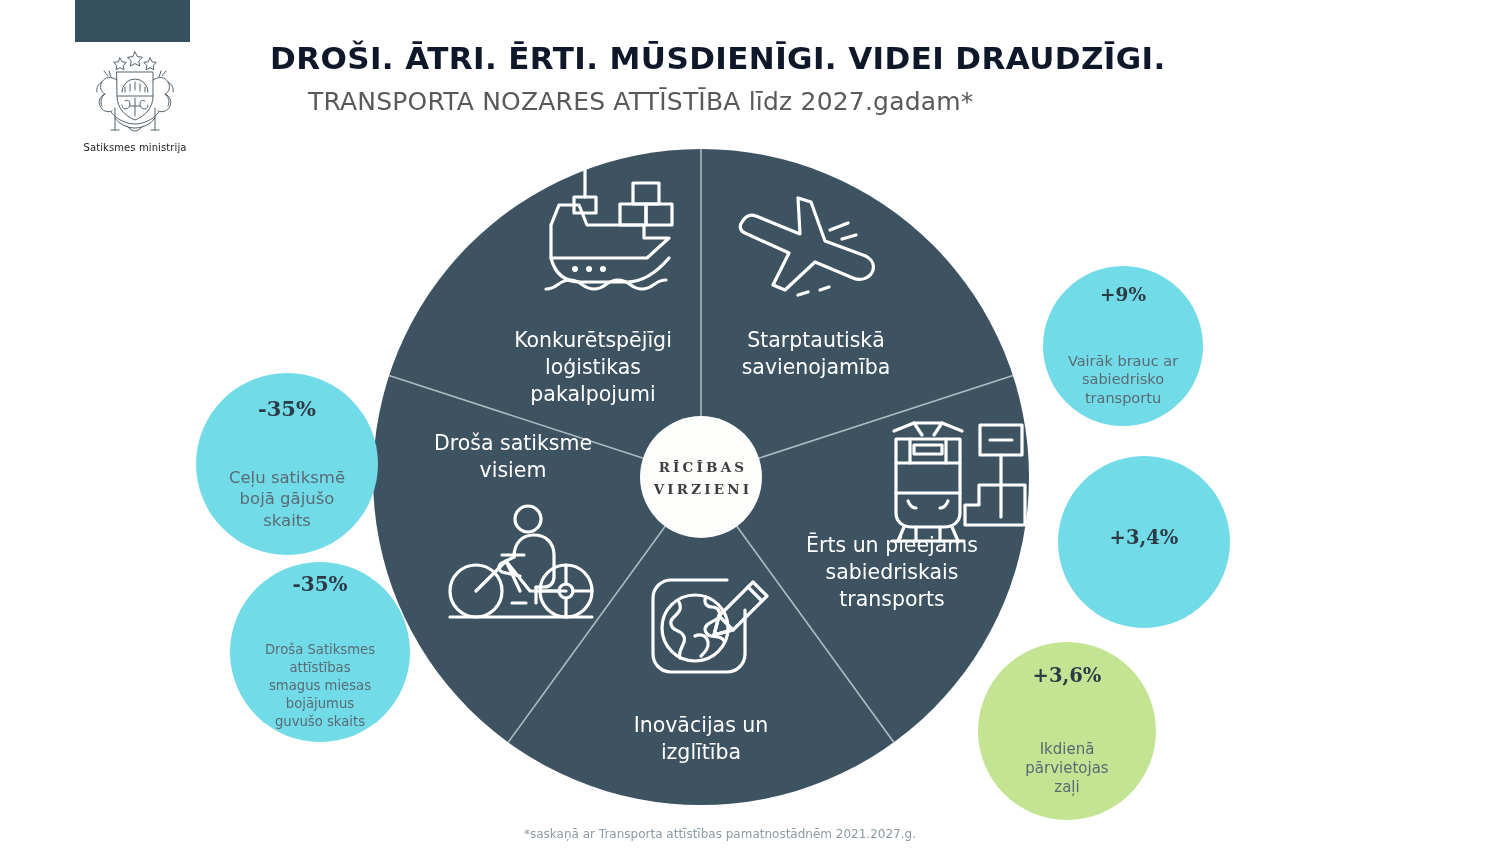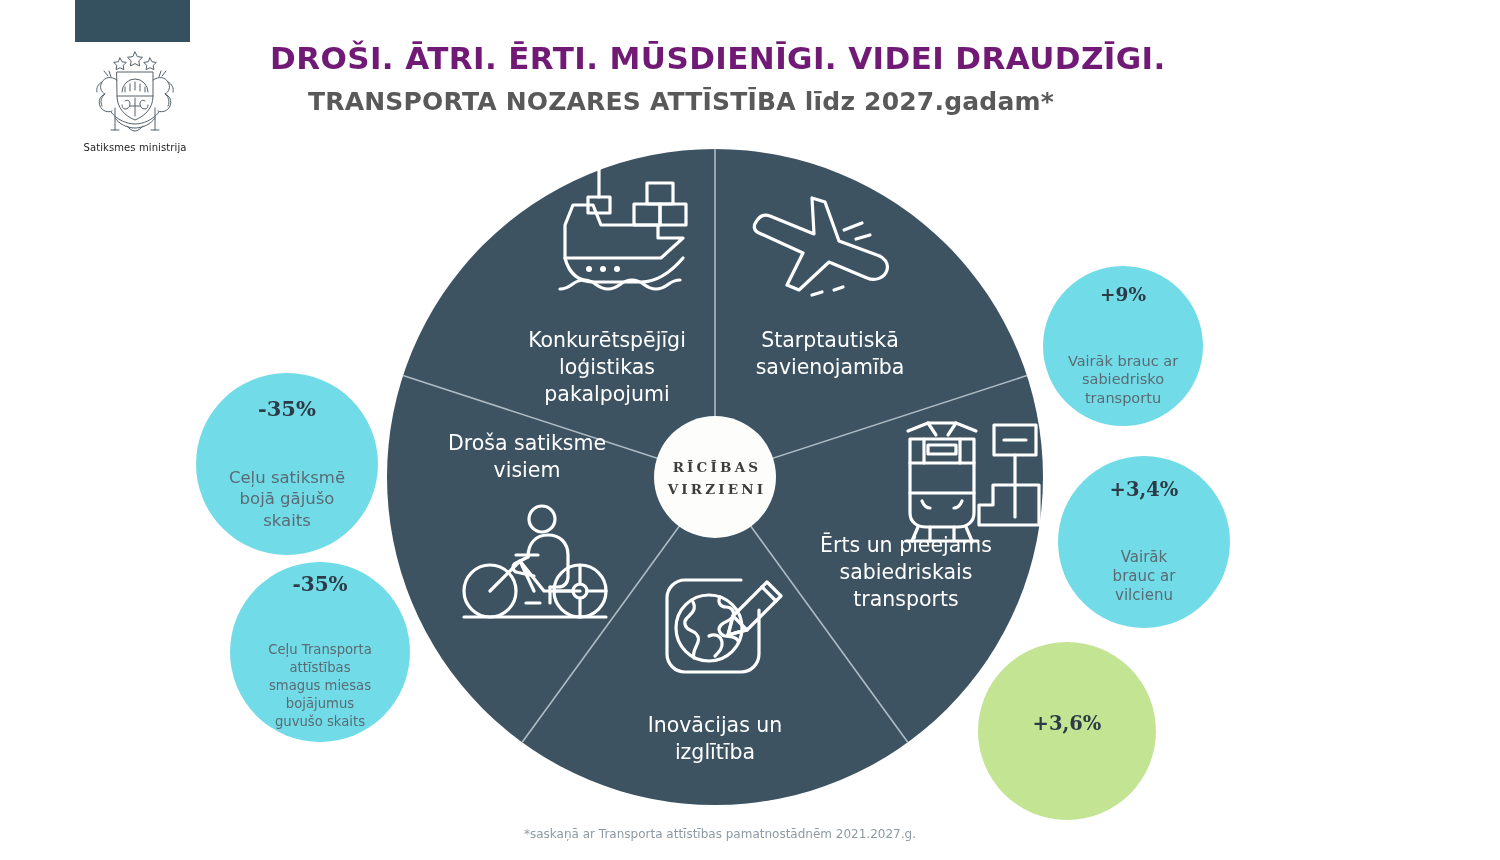--- a/index.html
+++ b/index.html
@@ -43,41 +43,41 @@
   }
 
   
   #title-main {
     position: absolute;
     left: 270px;
     top: 40px;
     width: 900px;
     font-size: 31px;
     font-weight: bold;
-    color: #701a75;
+    color: #0f172a;
     letter-spacing: 0.4px;
     white-space: nowrap;
     font-family: "DejaVu Sans", "Liberation Sans", sans-serif;
   }
   #title-sub {
     position: absolute;
     left: 308px;
     top: 87px;
     width: 900px;
     font-size: 25px;
-    font-weight: bold;
+    font-weight: normal;
     color: #595959;
     letter-spacing: 0.2px;
     white-space: nowrap;
   }
 
   
   #wheel-wrap {
     position: absolute;
-    left: 382px;
+    left: 368px;
     top: 140px;
     width: 670px;
     height: 675px;
   }
   #wheel-svg { display: block; }
 
   .seg-label {
     fill: #ffffff;
     font-family: "DejaVu Sans", "Liberation Sans", sans-serif;
     font-size: 20.5px;
@@ -359,43 +359,43 @@
   <div class="bubble-text">
     <div>Ceļu satiksmē</div>
     <div>bojā gājušo</div>
     <div>skaits</div>
   </div>
 </div>
 
 <div class="bubble" id="bubble-injuries">
   <div class="bubble-value">-35%</div>
   <div class="bubble-text">
-    <div>Ceļu Transporta</div>
+    <div>Droša Satiksmes</div>
     <div>attīstības</div>
     <div>smagus miesas</div>
     <div>bojājumus</div>
     <div>guvušo skaits</div>
   </div>
 </div>
 
 <div class="bubble" id="bubble-publictransport">
   <div class="bubble-value">+9%</div>
   <div class="bubble-text">
     <div>Vairāk brauc ar</div>
     <div>sabiedrisko</div>
     <div>transportu</div>
   </div>
 </div>
 
 <div class="bubble" id="bubble-train">
   <div class="bubble-value">+3,4%</div>
-  <div class="bubble-text">
-    <div>Vairāk</div>
-    <div>brauc ar</div>
-    <div>vilcienu</div>
-  </div>
 </div>
 
 <div class="bubble" id="bubble-green">
   <div class="bubble-value">+3,6%</div>
+  <div class="bubble-text">
+    <div>Ikdienā</div>
+    <div>pārvietojas</div>
+    <div>zaļi</div>
+  </div>
 </div>
 
 <div id="footnote">*saskaņā ar Transporta attīstības pamatnostādnēm  2021.2027.g.</div>
 
 </body></html>

